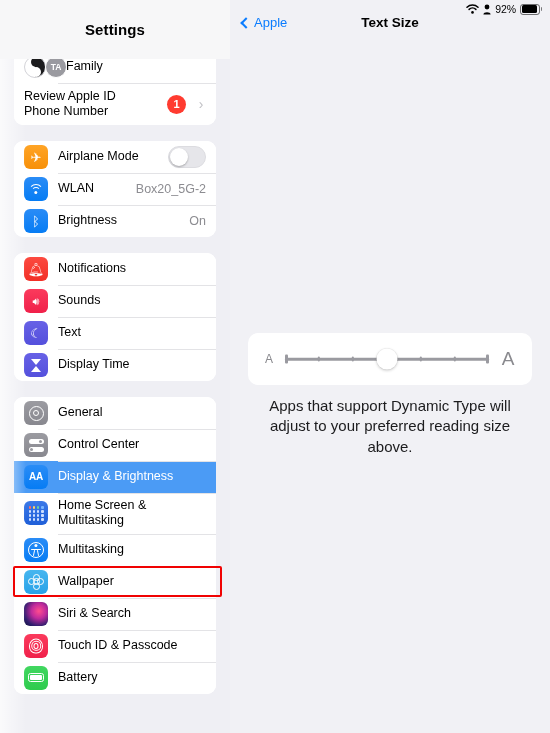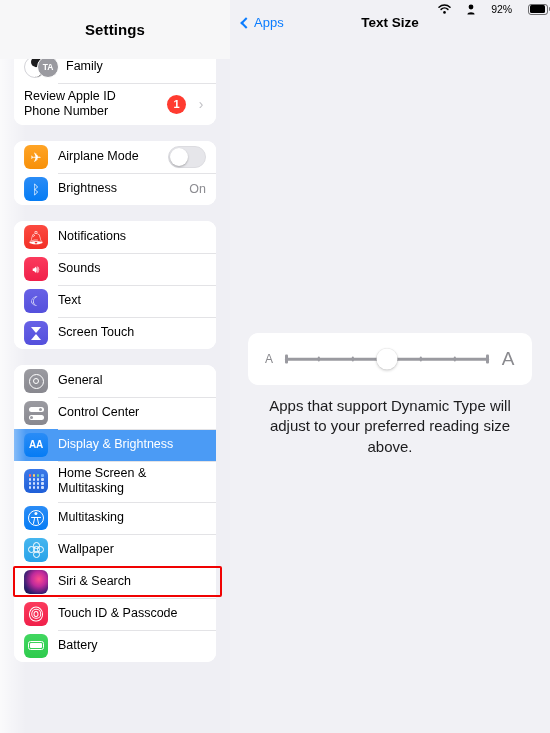--- a/index.html
+++ b/index.html
@@ -10,21 +10,21 @@
     overflow: hidden;
     -webkit-font-smoothing: antialiased;
   }
   .screen { position: relative; width: 550px; height: 733px; display: flex; background: #ffffff; }
 
   
   .statusbar {
     position: absolute; top: 0; right: 0; height: 18px;
     width: 120px;
     display: flex; align-items: center; justify-content: flex-end;
-    gap: 16px; padding-right: 0;
+    gap: 4px; padding-right: 8px;
     z-index: 40;
     font-size: 10.5px; color: #000;
   }
   .sb-wifi { width: 13px; height: 10px; position: relative; }
   .sb-person { width: 8px; height: 11px; position: relative; }
   .sb-pct { font-size: 10.5px; letter-spacing: -0.1px; color: #000; }
   .sb-batt { width: 22px; height: 11px; position: relative; }
   .sb-batt .shell {
     position: absolute; left:0; top:0; width: 20px; height: 11px;
     border: 1px solid rgba(0,0,0,0.55); border-radius: 3px;
@@ -117,21 +117,21 @@
   .av { position: absolute; width: 22px; height: 22px; border-radius: 50%; top: 2px; }
   .av.yin {
     left: 0;
     background: linear-gradient(90deg, #ffffff 0 50%, #1c1c1e 50% 100%);
     border: 1px solid #d2d2d7;
   }
   .av.yin::before, .av.yin::after { content:""; position:absolute; width:10px; height:10px; border-radius:50%; left:6px; }
   .av.yin::before { top: 0px; background:#1c1c1e; }
   .av.yin::after  { bottom: 0px; background:#ffffff; }
   .av.ta {
-    left: 13px; background: #9a9aa0; color: #fff;
+    left: 21px; background: #9a9aa0; color: #fff;
     font-size: 8.5px; font-weight: bold;
     display: flex; align-items: center; justify-content: center;
     border: 1.5px solid #ffffff;
   }
 
   
   .toggle {
     margin-left: auto; width: 38px; height: 22px; border-radius: 11px;
     background: #e6e6ea; border: 1px solid #dcdce0; position: relative;
   }
@@ -314,20 +314,31 @@
           <span class="icon g-orange">
               <span class="glyph">✈</span>
             </span>
           <span class="row-label">Airplane Mode</span>
           <span class="toggle">
               <span class="knob"></span>
             </span>
         </div>
         <div class="row">
           <span class="icon g-blue">
+            <span class="wifi-ico">
+                <i></i>
+                <i></i>
+                <i></i>
+              </span>
+          </span>
+          <span class="row-label">WLAN</span>
+          <span class="row-value">Box20_5G-2</span>
+        </div>
+        <div class="row">
+          <span class="icon g-blue">
               <span class="glyph">ᛒ</span>
             </span>
           <span class="row-label">Brightness</span>
           <span class="row-value">On</span>
         </div>
       </div>
 
       <div class="group">
         <div class="row">
           <span class="icon g-red">
@@ -344,21 +355,21 @@
         <div class="row">
           <span class="icon g-indigo">
               <span class="glyph">☾</span>
             </span>
           <span class="row-label">Text</span>
         </div>
         <div class="row">
           <span class="icon g-indigo">
               <span class="hg"></span>
             </span>
-          <span class="row-label">Screen Touch</span>
+          <span class="row-label">Display Time</span>
         </div>
       </div>
 
       <div class="group">
         <div class="row">
           <span class="icon g-gray">
               <span class="gear"></span>
             </span>
           <span class="row-label">General</span>
         </div>
@@ -455,21 +466,21 @@
     </div>
 
     <div class="sb-left-fade"></div>
   </div>
 
   <div class="detail">
 
     <div class="dt-header">
       <div class="back">
         <span class="back-chev"></span>
-        <span>Apps</span>
+        <span>Apple</span>
       </div>
       <div class="dt-title">Text Size</div>
     </div>
 
     <div class="slider-card">
       <span class="sz-a-small">A</span>
       <div class="slider">
         <div class="track"></div>
         <div class="cap-end l"></div>
         <div class="cap-end r"></div>

